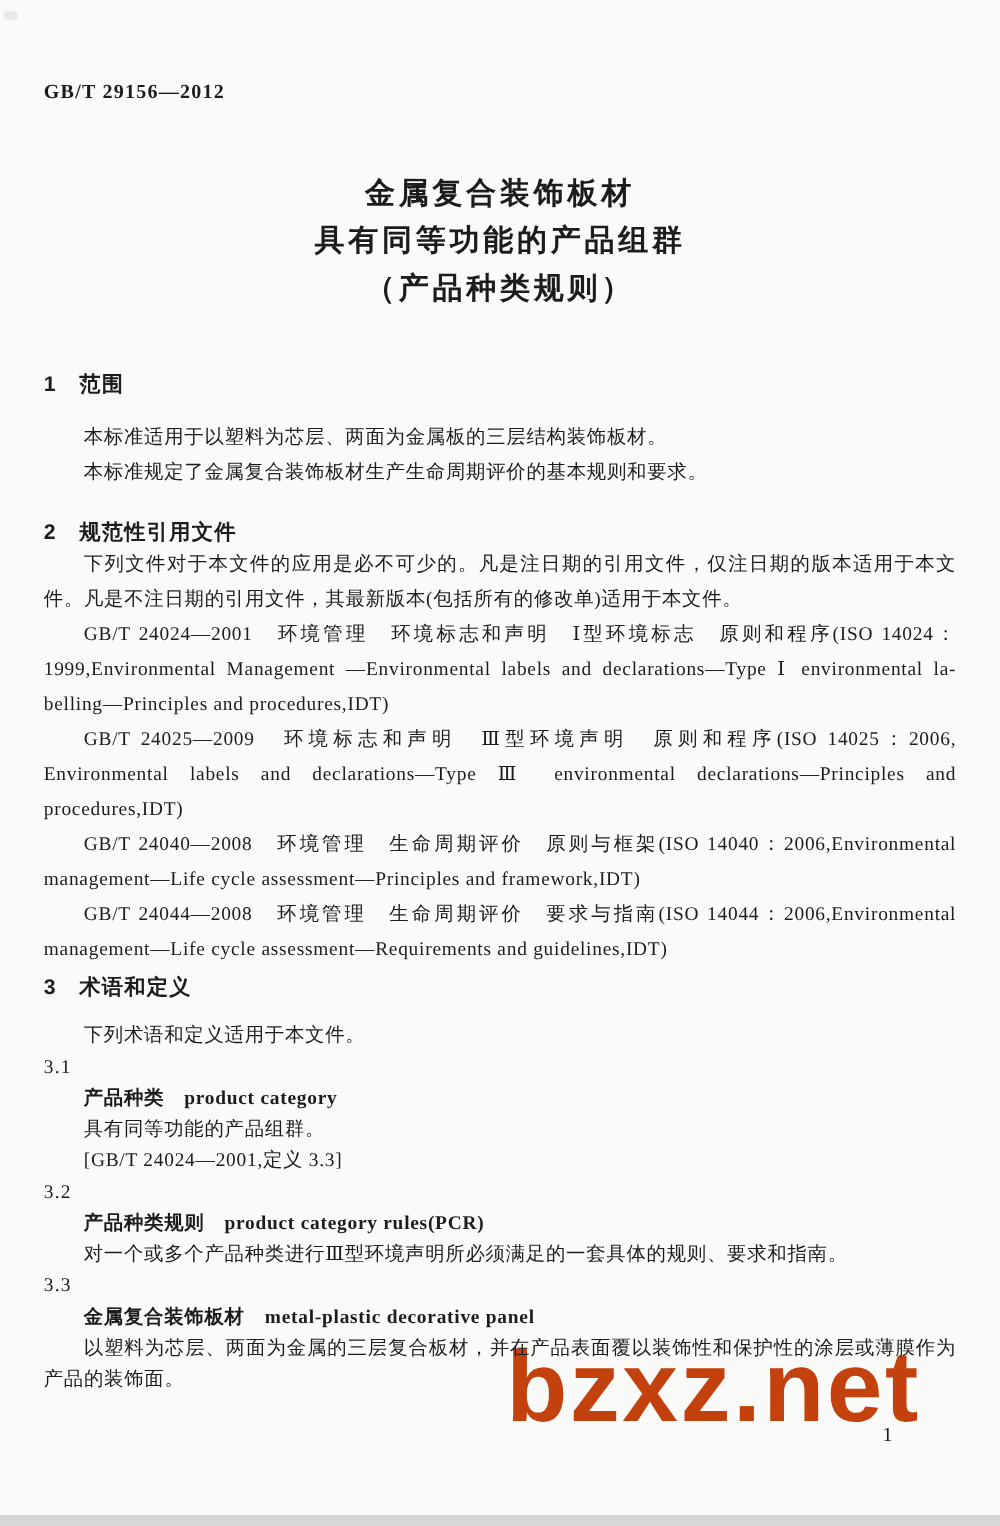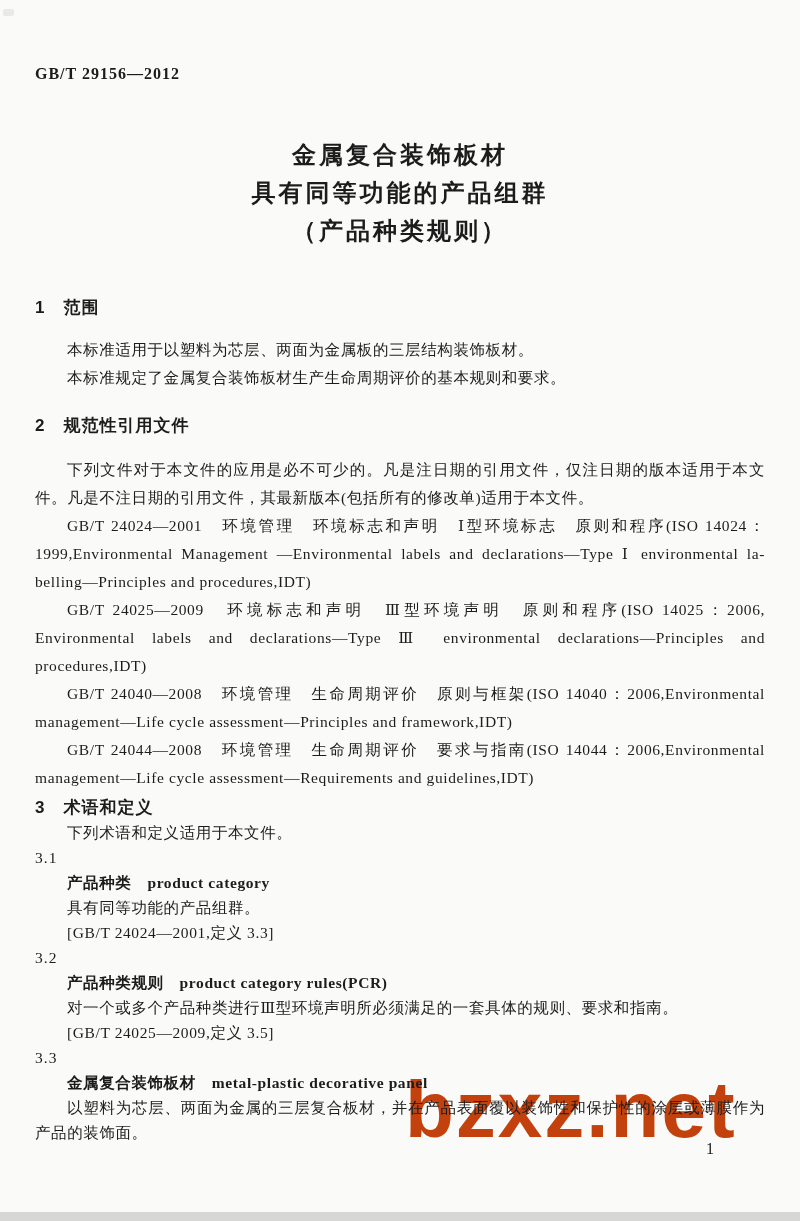--- a/index.html
+++ b/index.html
@@ -37,23 +37,23 @@
     font-weight: 700;
     font-size: 17px;
     line-height: 24px;
     letter-spacing: 1px;
   }
   .hd .num { margin-right: 18px; font-family: "Liberation Sans", sans-serif; }
 
   #s1h { margin-top: 46px; }
   .s1body { margin-top: 16px; }
   #s2h { margin-top: 22px; }
-  .s2body { margin-top: 18px; }
+  .s2body { }
   #s3h { margin-top: 4px; }
-  .s3body { }
+  .s3body { margin-top: 14px; }
 
   .ln { font-size: 15.5px; line-height: 28px; letter-spacing: 0.6px; }
   .s3body .ln { line-height: 25px; }
   .indent { text-indent: 32px; }
   .fill { text-align: justify; text-align-last: justify; }
 
   .term-num { letter-spacing: 1px; }
   .term-cn { font-family: "Liberation Sans", "DejaVu Sans", sans-serif; font-weight: 700; }
   .term-en { font-weight: 700; margin-left: 16px; }
 
@@ -142,21 +142,20 @@
         <span class="term-cn">产品种类</span><span class="term-en">product category</span>
       </div>
       <div class="ln indent">具有同等功能的产品组群。</div>
       <div class="ln indent">[GB/T 24024—2001,定义 3.3]</div>
 
       <div class="ln term-num">3.2</div>
       <div class="ln indent">
         <span class="term-cn">产品种类规则</span><span class="term-en">product category rules(PCR)</span>
       </div>
       <div class="ln indent">对一个或多个产品种类进行Ⅲ型环境声明所必须满足的一套具体的规则、要求和指南。</div>
-      <div class="ln indent">[GB/T 24025—2009,定义 3.5]</div>
 
       <div class="ln term-num">3.3</div>
       <div class="ln indent">
         <span class="term-cn">金属复合装饰板材</span><span class="term-en">metal-plastic decorative panel</span>
       </div>
       <div class="ln indent fill">以塑料为芯层、两面为金属的三层复合板材，并在产品表面覆以装饰性和保护性的涂层或薄膜作为</div>
       <div class="ln">产品的装饰面。</div>
     </div>
 
   </div>

